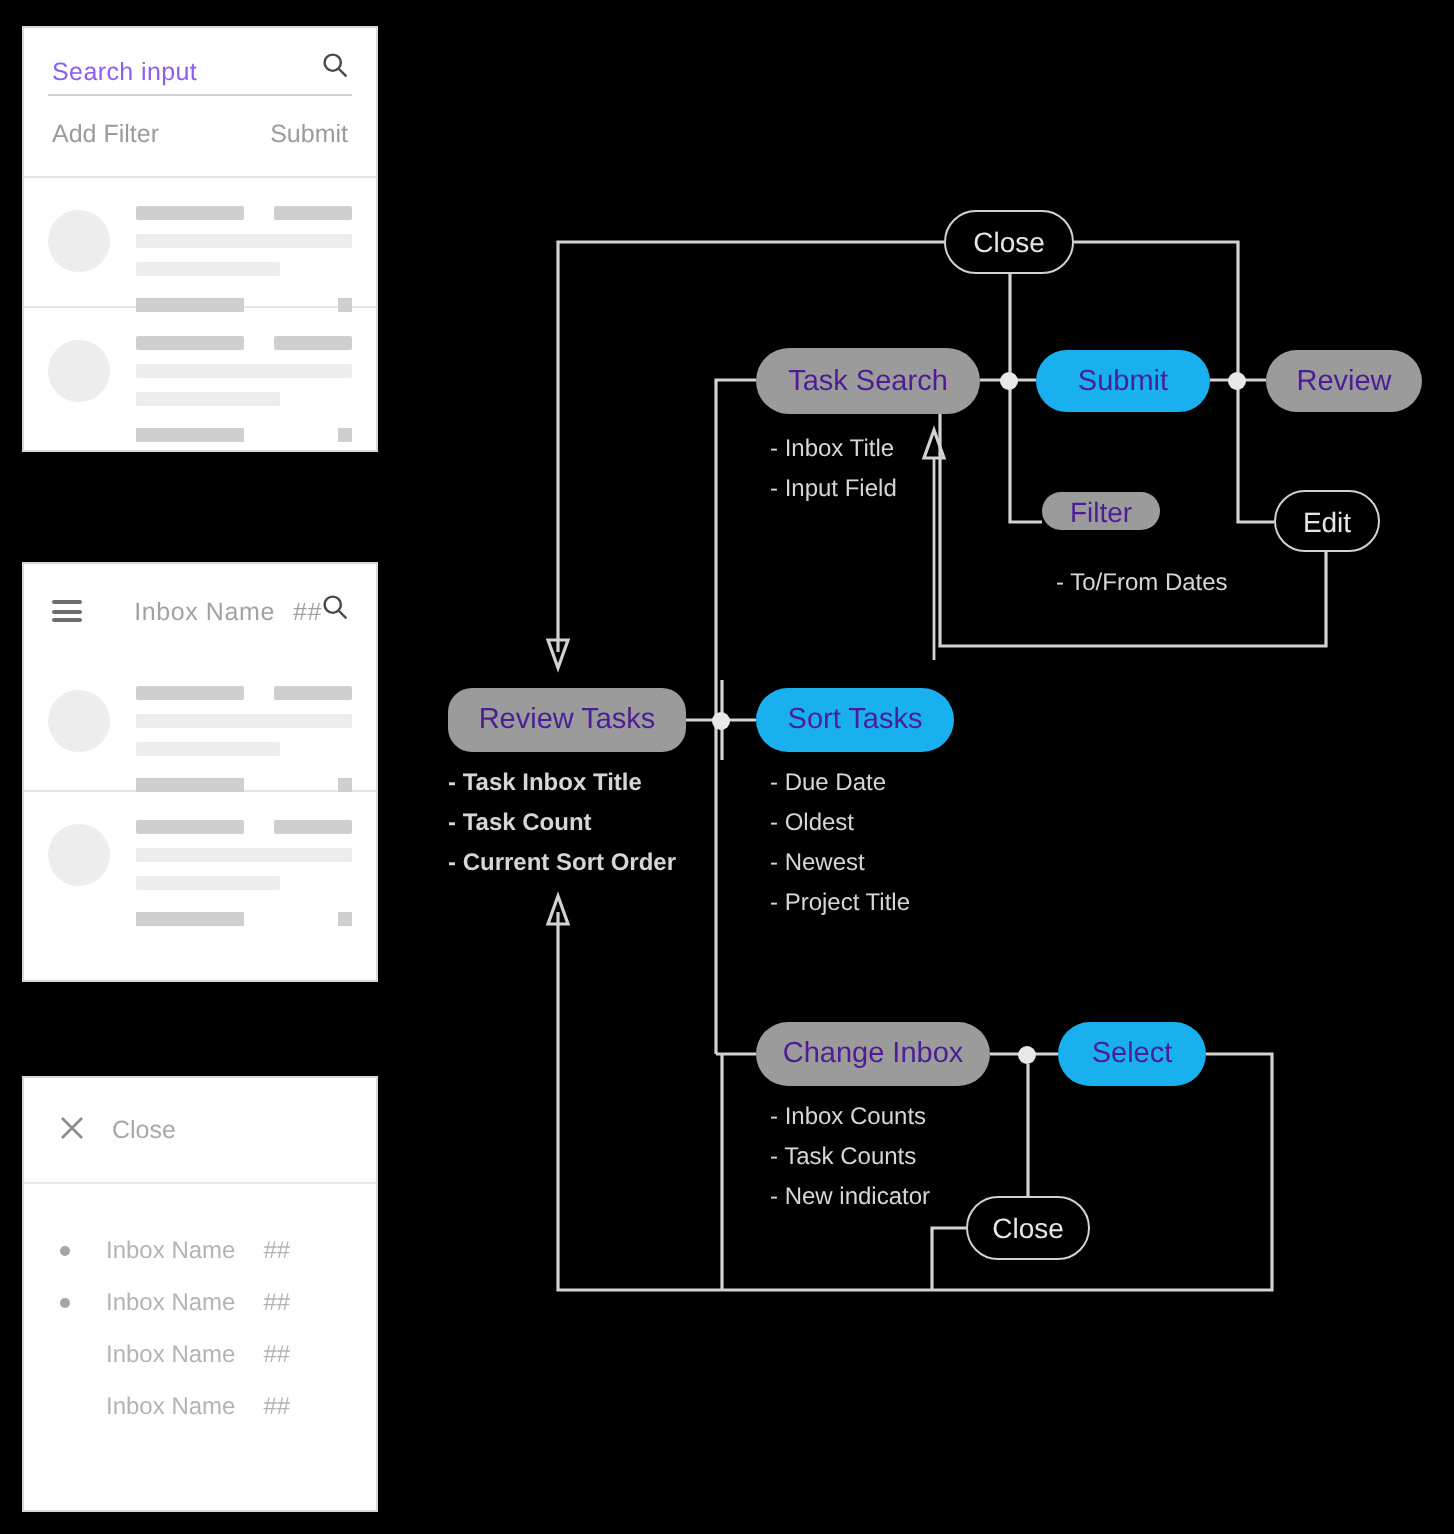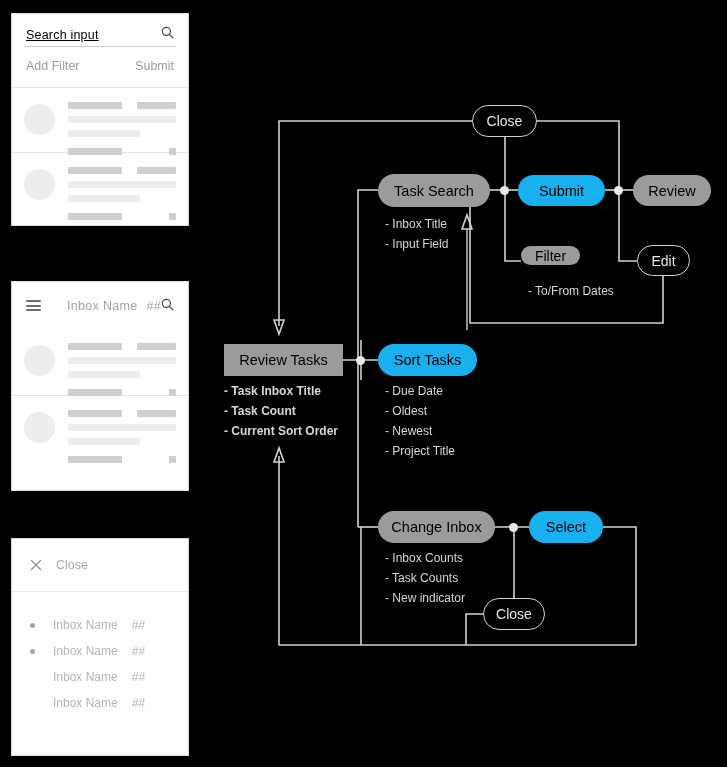--- a/index.html
+++ b/index.html
@@ -6,21 +6,21 @@
   body{width:727px;height:767px;position:relative;overflow:hidden;
        font-family:"Liberation Sans",sans-serif;-webkit-font-smoothing:antialiased;}
 
   
   .wf{position:absolute;background:#fff;border:1px solid #d8d8d8;box-sizing:border-box;
       box-shadow:2px 2px 5px rgba(0,0,0,.45);}
   .wf-hd{box-sizing:border-box;background:#fff;}
 
   .srch-row{display:flex;align-items:flex-end;justify-content:space-between;
             border-bottom:1px solid #cfcfcf;padding:0 2px 4px 2px;margin:0 4px;}
-  .srch-ph{color:#000000;font-size:12.5px;letter-spacing:.2px;text-decoration:underline;}
+  .srch-ph{color:#8b5cf6;font-size:12.5px;letter-spacing:.2px;}
   .ico{color:#4a4a4a;display:inline-block;line-height:1;}
   .acts{display:flex;justify-content:space-between;padding:12px 6px 0 6px;}
   .acts span{color:#9b9b9b;font-size:12.5px;}
 
   .card{box-sizing:border-box;background:#fff;border-top:1px solid #e3e3e3;
         display:flex;padding:14px 12px;}
   .avatar{width:31px;height:31px;border-radius:50%;background:#ededed;flex:0 0 31px;margin-top:2px;}
   .lines{flex:1;margin-left:13px;position:relative;}
   .ln{height:7px;border-radius:1px;}
   .r1{display:flex;justify-content:space-between;}
@@ -47,23 +47,23 @@
   .close-lb{color:#a8a8a8;font-size:12.5px;}
   .ibrow{display:flex;align-items:center;height:26px;padding:0 18px;color:#b4b4b4;font-size:12px;}
   .dot{width:5px;height:5px;border-radius:50%;background:#a5a5a5;flex:0 0 5px;}
   .dot.off{background:transparent;}
   .ibname{margin-left:18px;}
   .ibcount{margin-left:14px;}
 
   
   #flow{position:absolute;left:0;top:0;width:727px;height:767px;}
   .node{position:absolute;box-sizing:border-box;display:flex;align-items:center;
-        justify-content:center;color:#000000;white-space:nowrap;}
+        justify-content:center;color:#4c1d95;white-space:nowrap;}
   .n-grey{background:#9b9b9b;border-radius:17px;}
-  .n-rect{background:#9b9b9b;border-radius:0;}
+  .n-rect{background:#9b9b9b;border-radius:12px;}
   .n-blue{background:#18b0ee;border-radius:17px;}
   .n-out{background:transparent;border:1.6px solid #d2d2d2;border-radius:17px;color:#e6e6e6;}
   .sublist{position:absolute;color:#d6d6d6;font-size:12px;line-height:20px;white-space:nowrap;}
   .jdot{position:absolute;width:9px;height:9px;border-radius:50%;background:#e8e8e8;}
 </style>
 </head>
 <body>
 
 <div class="wf" style="left:11px;top:13px;width:178px;height:213px;">
   <div class="wf-hd" style="padding:12px 8px 14px 8px;">

